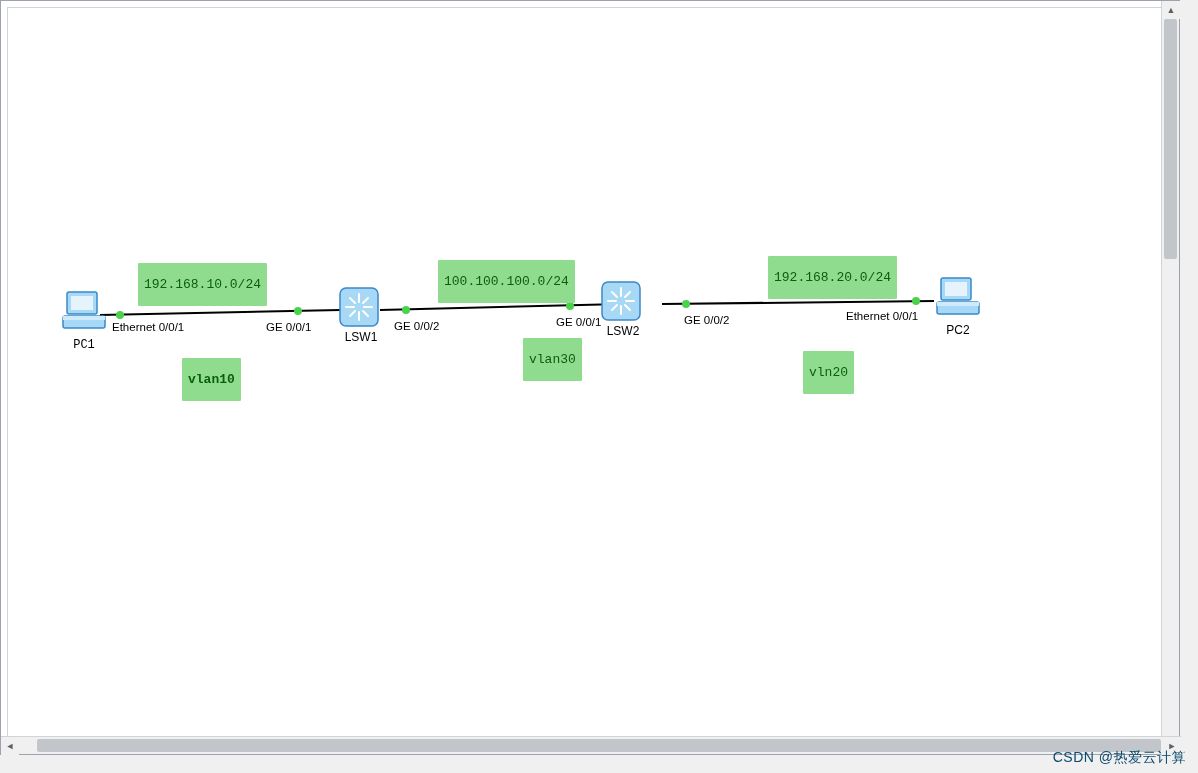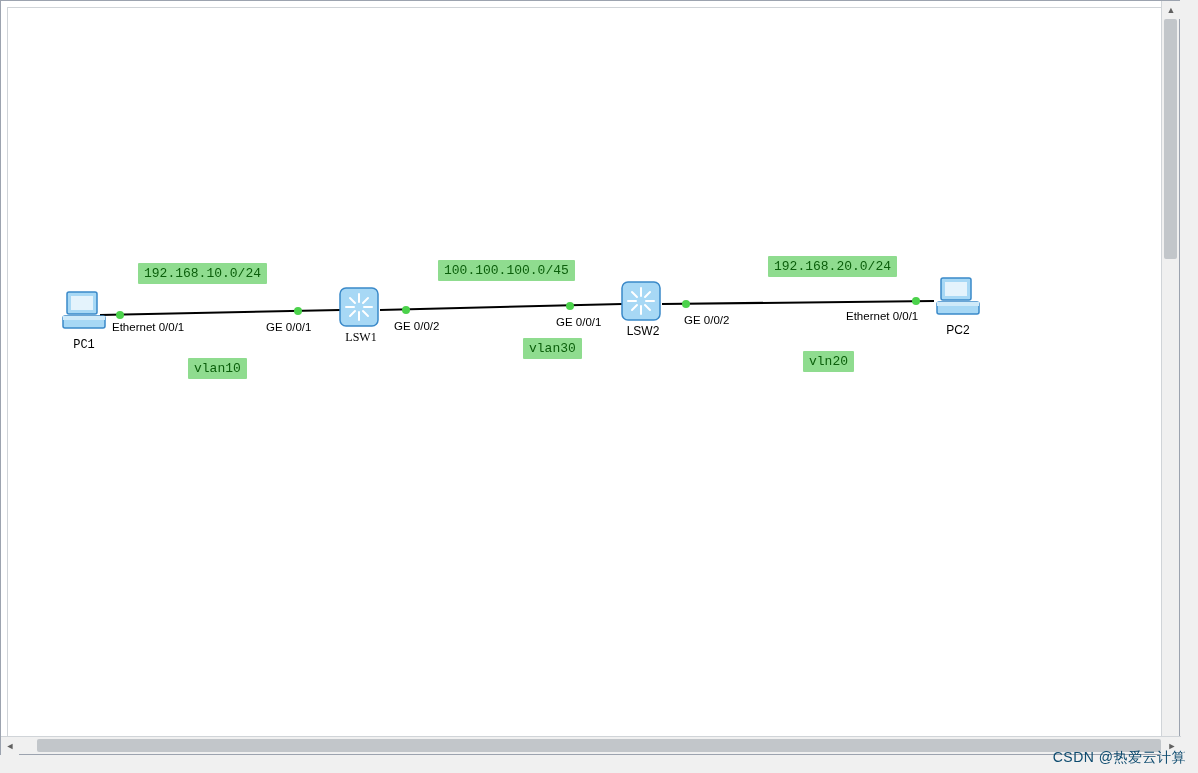--- a/index.html
+++ b/index.html
@@ -70,21 +70,21 @@
 
   .pc-icon { width: 46px; height: 42px; }
   .sw-icon { width: 42px; height: 42px; display: block; }
 
   .green-box {
     position: absolute;
     background: #8fdc8f;
     color: #0b5f0b;
     font-family: "Courier New", monospace;
     font-size: 13px;
-    padding: 3px 6px;
+    padding: 14px 6px;
     white-space: nowrap;
     border-radius: 1px;
   }
   .iface-label {
     position: absolute;
     font-size: 11.5px;
     color: #000;
     white-space: nowrap;
   }
 
@@ -132,38 +132,38 @@
       <div class="node" style="left:48px; top:282px; width:56px;font-family:Liberation Mono, monospace;">
         <svg class="pc-icon" viewBox="0 0 46 42">
           <rect x="6" y="2" width="30" height="22" rx="2" fill="#a7d8f5" stroke="#3a89c9" stroke-width="1.5"></rect>
           <rect x="10" y="6" width="22" height="14" fill="#e4f3fc"></rect>
           <rect x="2" y="26" width="42" height="12" rx="2" fill="#a7d8f5" stroke="#3a89c9" stroke-width="1.5"></rect>
           <rect x="2" y="26" width="42" height="4" fill="#cfeaf9"></rect>
         </svg>
         <div class="node-label">PC1</div>
       </div>
 
-      <div class="node" style="left:330px; top:278px; width:46px;font-family:Liberation Serif, serif;">
+      <div class="node" style="left:330px; top:278px; width:46px;">
         <svg class="sw-icon" viewBox="0 0 42 42">
           <rect x="2" y="2" width="38" height="38" rx="6" fill="#a7d8f5" stroke="#3a89c9" stroke-width="1.5"></rect>
           <g stroke="#ffffff" stroke-width="2" stroke-linecap="round">
             <line x1="21" y1="8" x2="21" y2="16"></line>
             <line x1="21" y1="26" x2="21" y2="34"></line>
             <line x1="8" y1="21" x2="16" y2="21"></line>
             <line x1="26" y1="21" x2="34" y2="21"></line>
             <line x1="12" y1="12" x2="17" y2="17"></line>
             <line x1="25" y1="25" x2="30" y2="30"></line>
             <line x1="30" y1="12" x2="25" y2="17"></line>
             <line x1="17" y1="25" x2="12" y2="30"></line>
           </g>
         </svg>
         <div class="node-label">LSW1</div>
       </div>
 
-      <div class="node" style="left:612px; top:272px; width:46px;">
+      <div class="node" style="left:592px; top:272px; width:46px;">
         <svg class="sw-icon" viewBox="0 0 42 42">
           <rect x="2" y="2" width="38" height="38" rx="6" fill="#a7d8f5" stroke="#3a89c9" stroke-width="1.5"></rect>
           <g stroke="#ffffff" stroke-width="2" stroke-linecap="round">
             <line x1="21" y1="8" x2="21" y2="16"></line>
             <line x1="21" y1="26" x2="21" y2="34"></line>
             <line x1="8" y1="21" x2="16" y2="21"></line>
             <line x1="26" y1="21" x2="34" y2="21"></line>
             <line x1="12" y1="12" x2="17" y2="17"></line>
             <line x1="25" y1="25" x2="30" y2="30"></line>
             <line x1="30" y1="12" x2="25" y2="17"></line>
@@ -177,24 +177,24 @@
         <svg class="pc-icon" viewBox="0 0 46 42">
           <rect x="6" y="2" width="30" height="22" rx="2" fill="#a7d8f5" stroke="#3a89c9" stroke-width="1.5"></rect>
           <rect x="10" y="6" width="22" height="14" fill="#e4f3fc"></rect>
           <rect x="2" y="26" width="42" height="12" rx="2" fill="#a7d8f5" stroke="#3a89c9" stroke-width="1.5"></rect>
           <rect x="2" y="26" width="42" height="4" fill="#cfeaf9"></rect>
         </svg>
         <div class="node-label">PC2</div>
       </div>
 
       <div class="green-box" style="left:130px; top:255px;">192.168.10.0/24</div>
-      <div class="green-box" style="left:430px; top:252px;">100.100.100.0/45</div>
+      <div class="green-box" style="left:430px; top:252px;">100.100.100.0/24</div>
       <div class="green-box" style="left:760px; top:248px;text-align:center;">192.168.20.0/24</div>
 
-      <div class="green-box" style="left:180px; top:350px;">vlan10</div>
+      <div class="green-box" style="left:174px; top:350px;font-weight:bold;">vlan10</div>
       <div class="green-box" style="left:470px; top:330px;margin-left:45px;">vlan30</div>
       <div class="green-box" style="left:795px; top:343px;">vln20</div>
 
       <div class="iface-label" style="left:104px; top:313px;">Ethernet 0/0/1</div>
       <div class="iface-label" style="left:258px; top:313px;">GE 0/0/1</div>
       <div class="iface-label" style="left:386px; top:312px;">GE 0/0/2</div>
       <div class="iface-label" style="left:548px; top:308px;">GE 0/0/1</div>
       <div class="iface-label" style="left:676px; top:306px;">GE 0/0/2</div>
       <div class="iface-label" style="left:838px; top:302px;">Ethernet 0/0/1</div>
 

